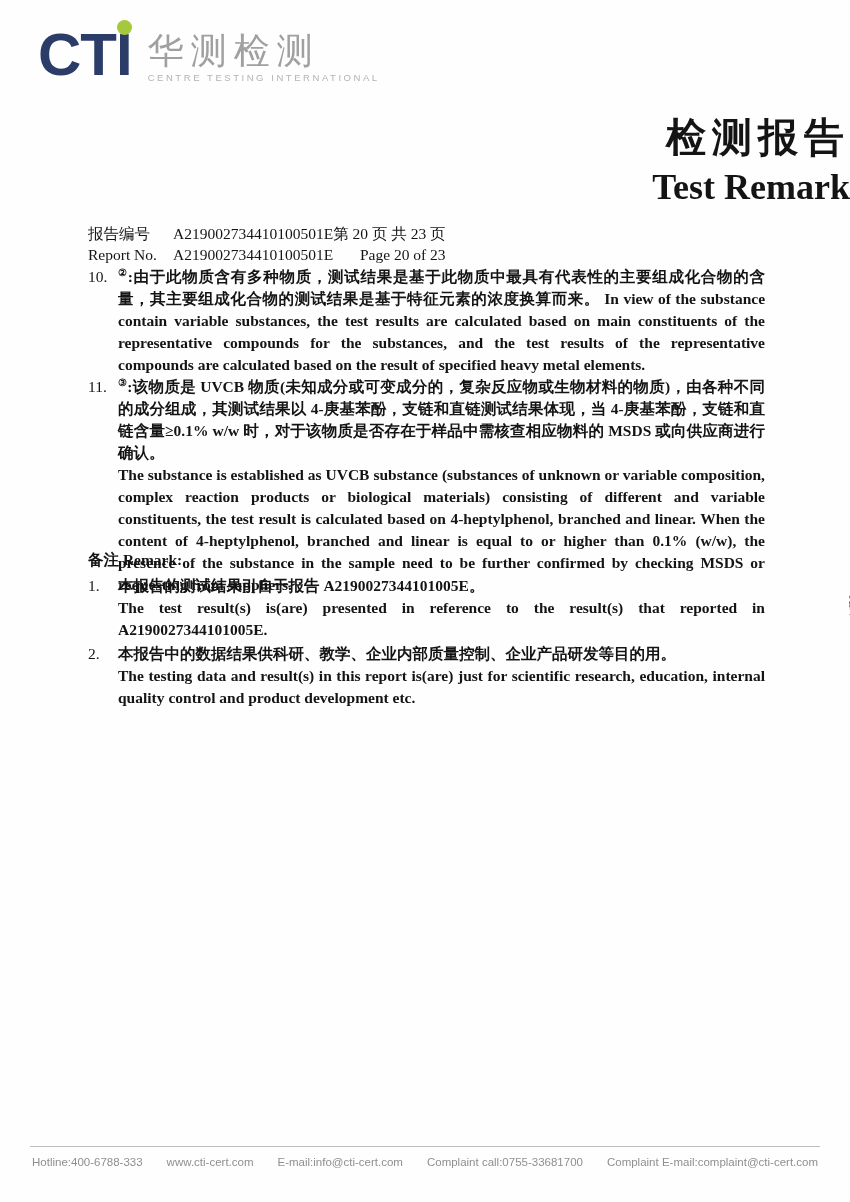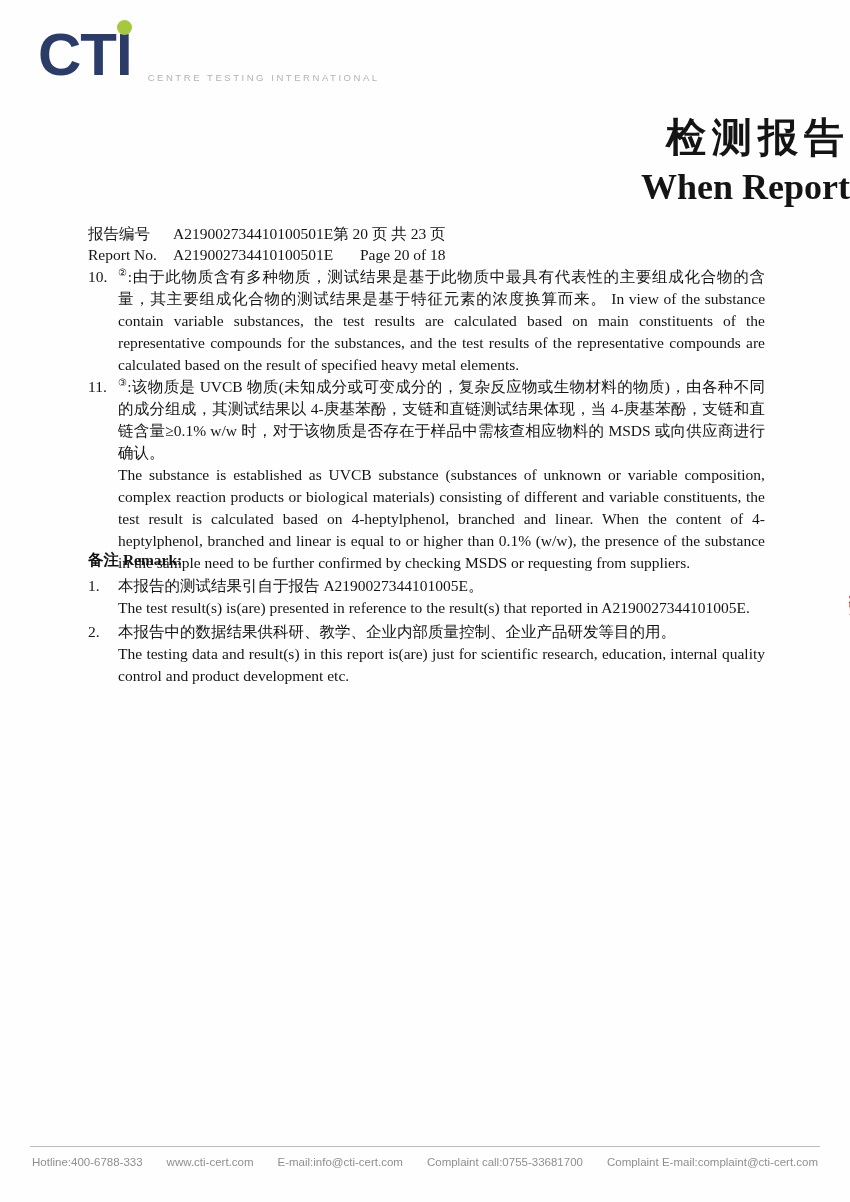--- a/index.html
+++ b/index.html
@@ -41,21 +41,21 @@
   .meta{position:absolute;top:223px;left:88px;width:677px;
         display:flex;
         font-size:15.5px;line-height:21px;}
   .meta-label{display:inline-block;width:82px;}
   .meta-right{text-align:right;}
   
   .notes{position:absolute;top:266px;left:88px;width:677px;
          font-size:15.5px;line-height:22px;}
   .note-row{display:flex;}
   .note-num{width:30px;flex:0 0 30px;}
-  .note-body{width:647px;text-align:justify;}
+  .note-body{width:647px;text-align:justify;font-weight:bold;}
   sup.ref{font-size:10px;vertical-align:super;line-height:0;}
   
   .remark{position:absolute;top:549px;left:88px;width:677px;
           font-size:15.5px;line-height:22px;}
   .remark-heading{font-weight:bold;margin-bottom:4px;}
   .remark-item{display:flex;margin-bottom:2px;}
   
   .edge-stamp{
     position:absolute;top:572px;left:841px;width:30px;height:132px;
     writing-mode:vertical-rl;text-orientation:upright;
@@ -75,43 +75,44 @@
 <body>
 
 <div class="page">
 
   <div class="logo">
     <div class="logo-cti">
       <span>CTI</span>
       <span class="logo-dot"></span>
     </div>
     <div class="logo-right">
+      <span class="logo-cn">华测检测</span>
       <span class="logo-en">CENTRE TESTING INTERNATIONAL</span>
     </div>
   </div>
 
   <div class="titles">
     <div class="title-cn">检测报告</div>
-    <div class="title-en">When Report</div>
+    <div class="title-en">Test Remark</div>
   </div>
 
   <div class="meta">
     <div>
       <div>
         <span class="meta-label">报告编号</span>
         <span>A219002734410100501E</span>
       </div>
       <div>
         <span class="meta-label">Report No.</span>
         <span>A219002734410100501E</span>
       </div>
     </div>
     <div class="meta-right">
       <div>第 20 页  共 23 页</div>
-      <div>Page 20 of 18</div>
+      <div>Page 20 of 23</div>
     </div>
   </div>
 
   <div class="notes">
     <div class="note-row">
       <div class="note-num">10.</div>
       <div class="note-body">
         <sup class="ref">②</sup><span>:由于此物质含有多种物质，测试结果是基于此物质中最具有代表性的主要组成化合物的含量，其主要组成化合物的测试结果是基于特征元素的浓度换算而来。</span>
         <span>In view of the substance contain variable substances, the test results are calculated based on main constituents of the representative compounds for the substances, and the test results of the representative compounds are calculated based on the result of specified heavy metal elements.</span>
       </div>

